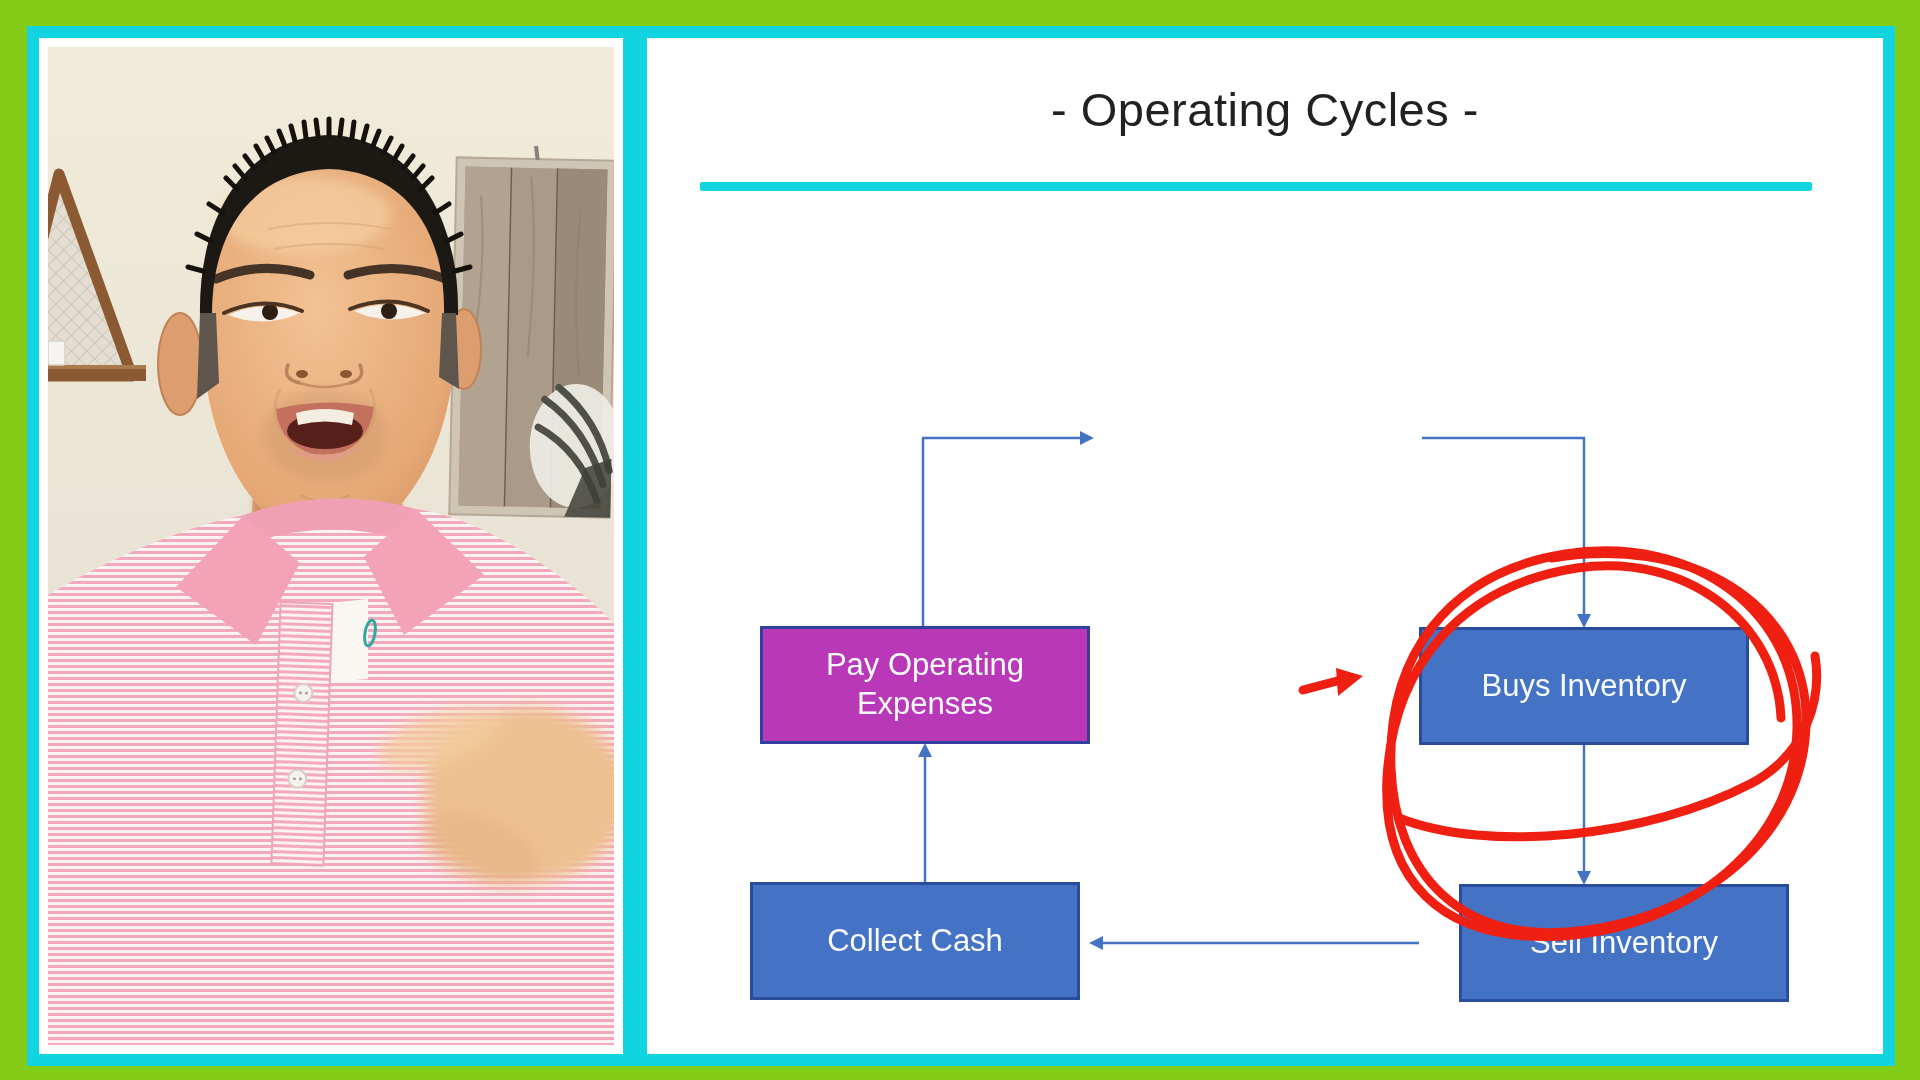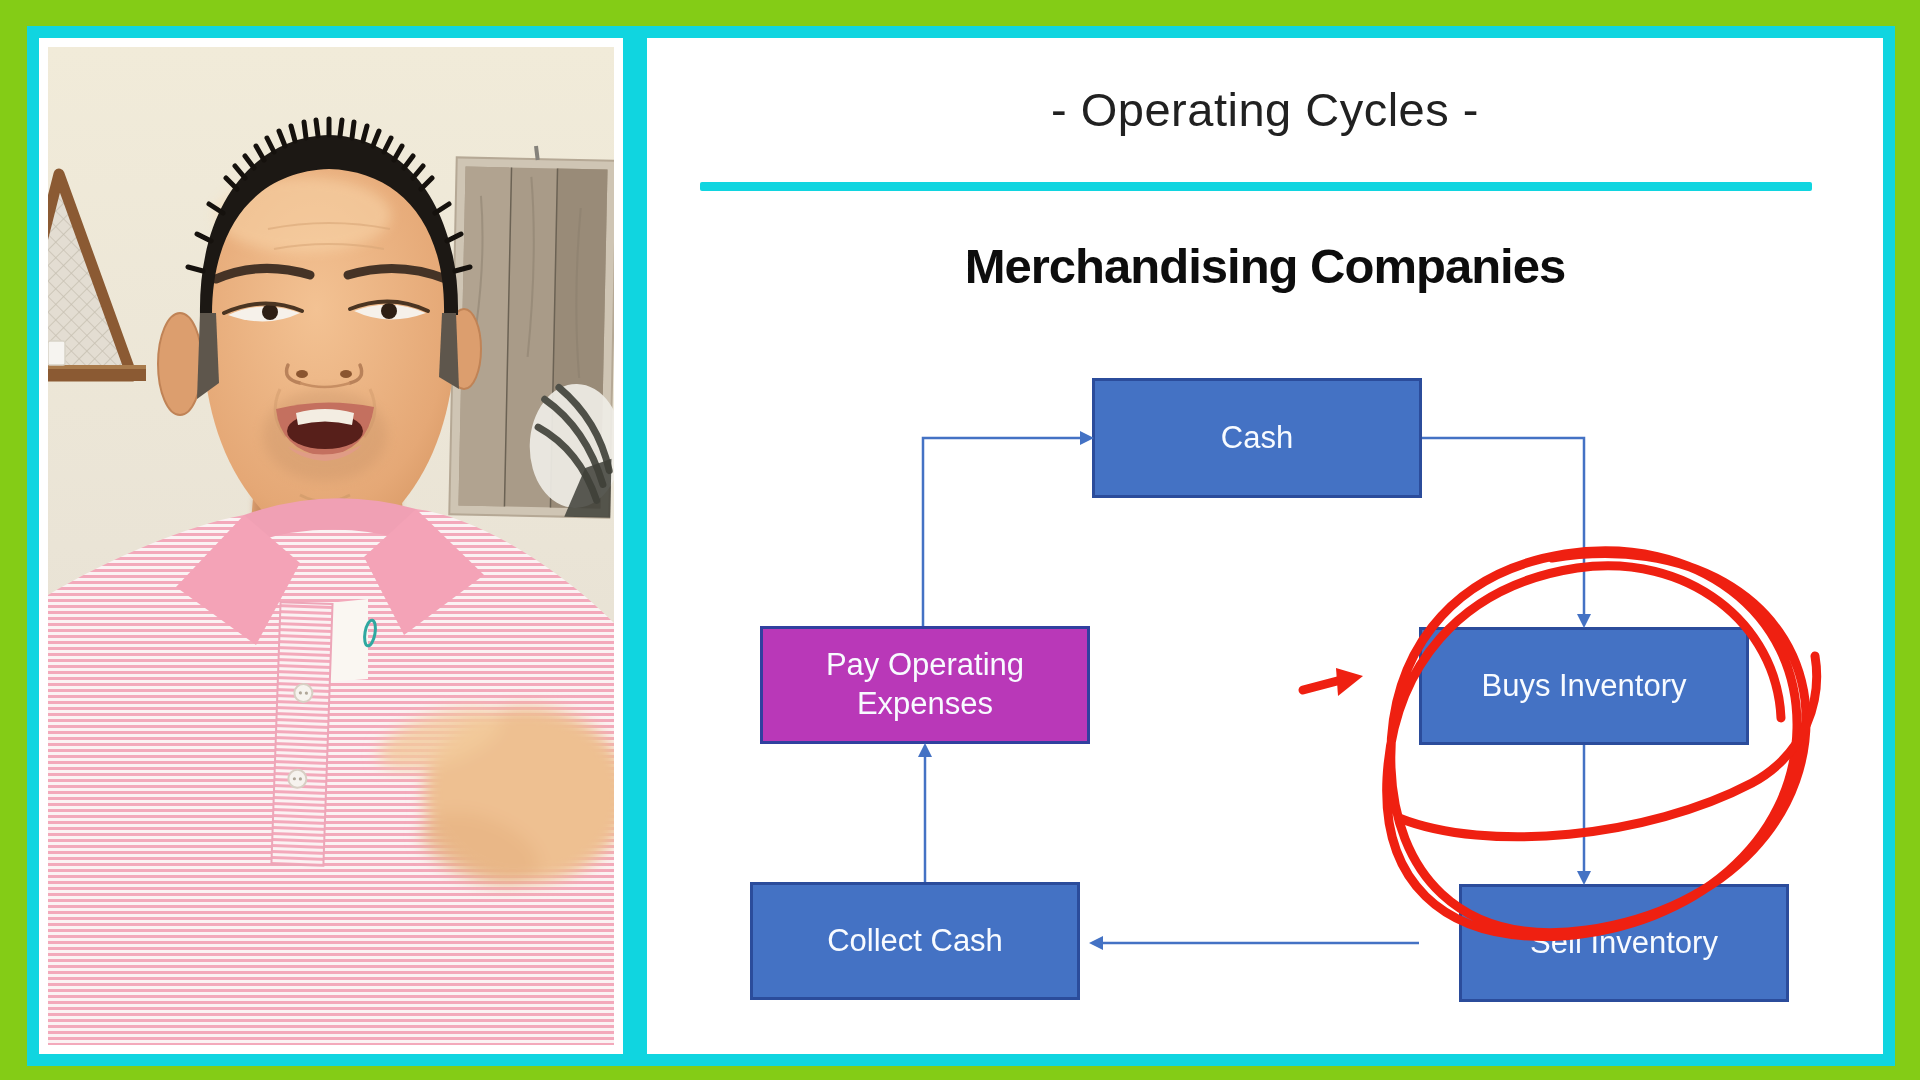--- a/index.html
+++ b/index.html
@@ -181,25 +181,21 @@
         </g>
       </svg>
     </div>
   </div>
 
   <div class="panel slide-panel">
     <div class="slide-inner">
 
       <div class="slide-title">- Operating Cycles -</div>
       <div class="slide-rule"></div>
-      <div class="slide-heading">Merchandising Companies</div>
-
-      <div class="flow-node node-cash" style="background-color: rgb(68, 114, 196);">
-        <span>Cash</span>
-      </div>
+
       <div class="flow-node node-buys" style="background-color: rgb(68, 114, 196);">
         <span>Buys Inventory</span>
       </div>
       <div class="flow-node node-pay" style="background-color: rgb(185, 56, 184);">
         <span>Pay Operating Expenses</span>
       </div>
       <div class="flow-node node-collect" style="background-color: rgb(68, 114, 196);">
         <span>Collect Cash</span>
       </div>
       <div class="flow-node node-sell" style="background-color: rgb(68, 114, 196);">

